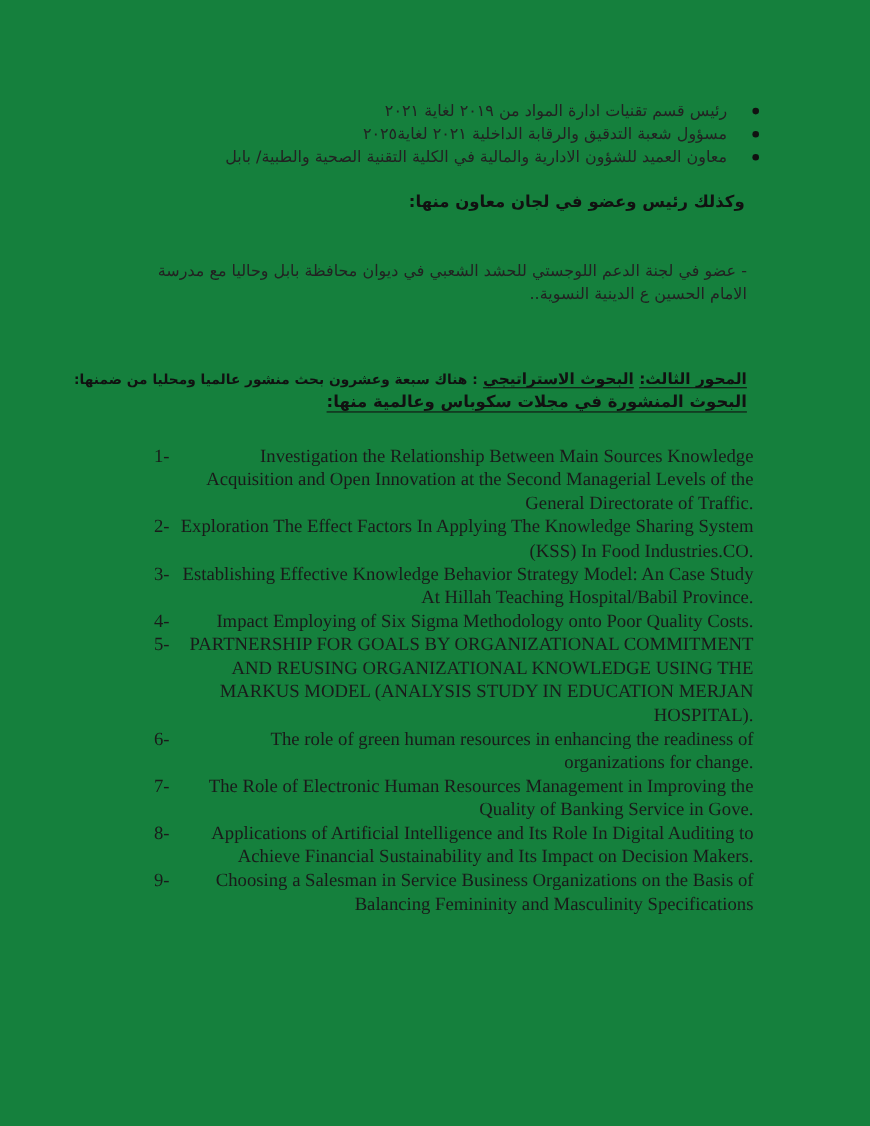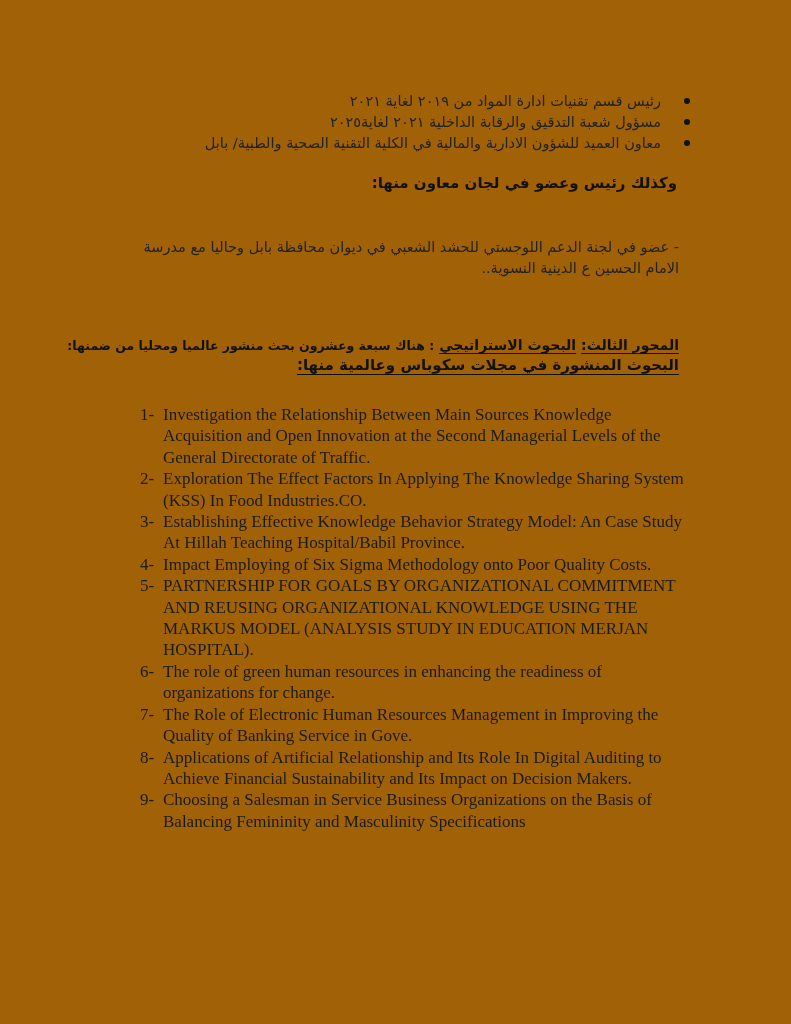--- a/index.html
+++ b/index.html
@@ -12,21 +12,21 @@
       height: 1024px;
       position: relative;
       overflow: hidden;
       color: #1a1a1a;
     }
     .page {
       position: absolute;
       left: 0; top: 0;
       width: 791px;
       height: 1024px;
-      background: #a16207;
+      background: #15803d;
     }
 
     
     .ar {
       font-family: "DejaVu Sans", "Liberation Sans", sans-serif;
       direction: rtl;
       position: absolute;
       white-space: nowrap;
       color: #222;
     }
@@ -124,20 +124,21 @@
       padding-left: 23px;
       margin: 0;
     }
     .pub-num {
       position: absolute;
       left: 0;
       top: 0;
     }
     .pub-text {
       display: block;
+      text-align: right;
     }
     .pub.wide-num .pub-text {
       text-indent: 72px;
     }
     .pub.wide-num .pub-num {
       left: -3px;
     }
   </style>
 </head>
 <body>
@@ -196,21 +197,21 @@
     <li class="pub">
       <span class="pub-num">6-</span>
       <span class="pub-text">The role of green human resources in enhancing the readiness of organizations for change.</span>
     </li>
     <li class="pub">
       <span class="pub-num">7-</span>
       <span class="pub-text">The Role of Electronic Human Resources Management in Improving the Quality of Banking Service in Gove.</span>
     </li>
     <li class="pub">
       <span class="pub-num">8-</span>
-      <span class="pub-text">Applications of Artificial Relationship and Its Role In Digital Auditing to Achieve Financial Sustainability and Its Impact on Decision Makers.</span>
+      <span class="pub-text">Applications of Artificial Intelligence and Its Role In Digital Auditing to Achieve Financial Sustainability and Its Impact on Decision Makers.</span>
     </li>
     <li class="pub">
       <span class="pub-num">9-</span>
       <span class="pub-text">Choosing a Salesman in Service Business Organizations on the Basis of Balancing Femininity and Masculinity Specifications</span>
     </li>
   </ol>
 
 </div>
 
 </body></html>

